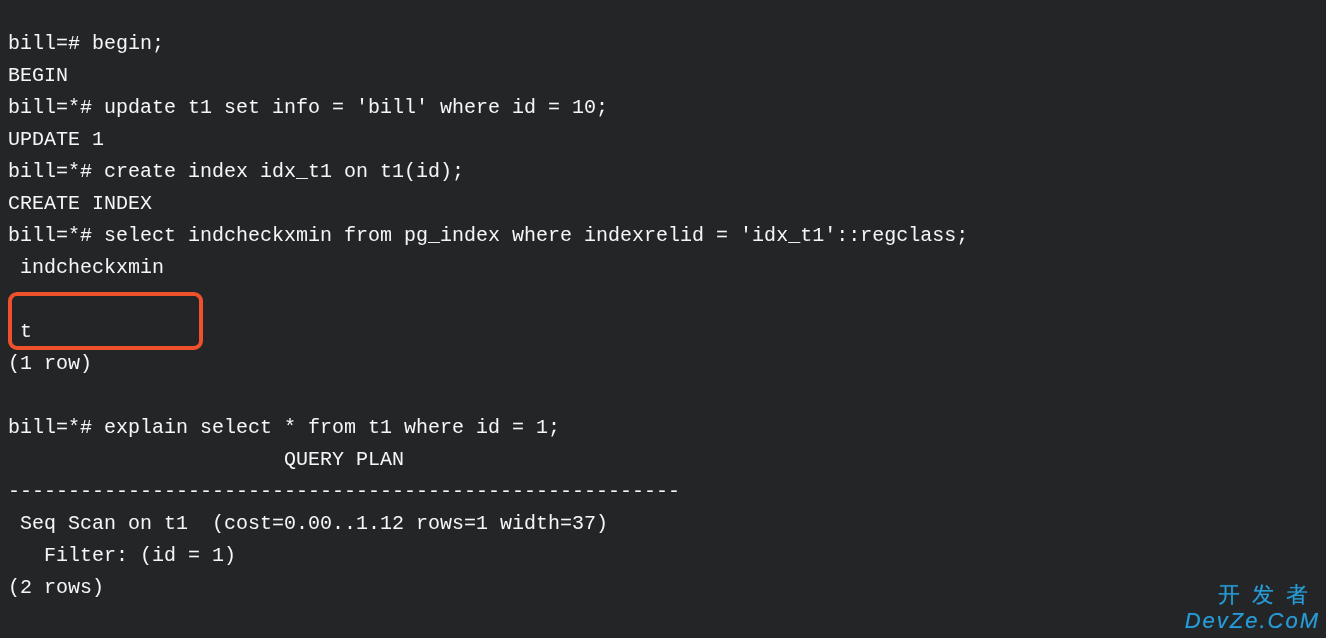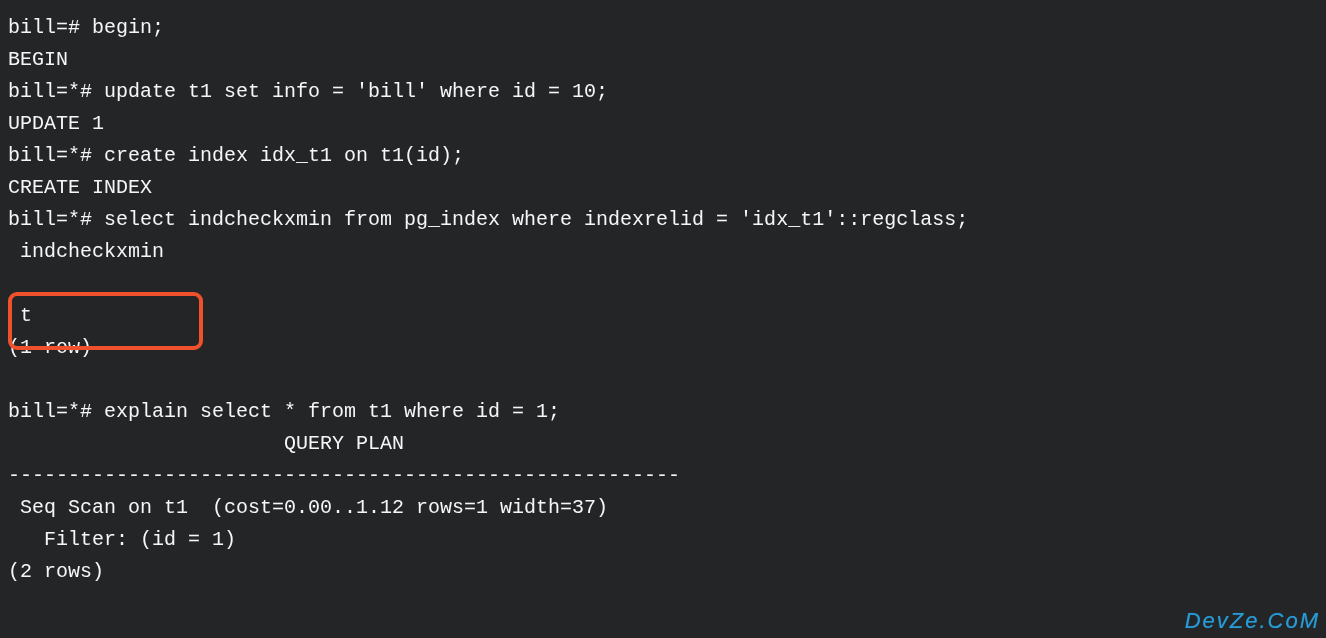--- a/index.html
+++ b/index.html
@@ -8,21 +8,21 @@
     width: 1326px;
     height: 638px;
     background: #242526;
     font-family: "Menlo", "Consolas", "Courier New", monospace;
     font-size: 20px;
     color: #f5f6f7;
     overflow: hidden;
     position: relative;
   }
   .terminal {
-    padding: 12px 8px;
+    padding: 28px 8px;
     line-height: 1.6;
     white-space: pre;
     position: relative;
   }
   .highlight-box {
     position: absolute;
     border: 4px solid #ef512c;
     border-radius: 9px;
     box-sizing: border-box;
     pointer-events: none;
@@ -71,14 +71,15 @@
 <span>                       QUERY PLAN</span>
 <span>--------------------------------------------------------</span>
 <span> Seq Scan on t1  (cost=0.00..1.12 rows=1 width=37)</span>
 <span>   Filter: (id = 1)</span>
 <span>(2 rows)</span>
 </div>
 
 <div class="highlight-box" style="top:292px;left:8px;width:195px;height:58px;"></div>
 
 <div class="watermark">
+  <div class="cn">开发者</div>
   <div class="en">DevZe.CoM</div>
 </div>
 
 </body></html>

